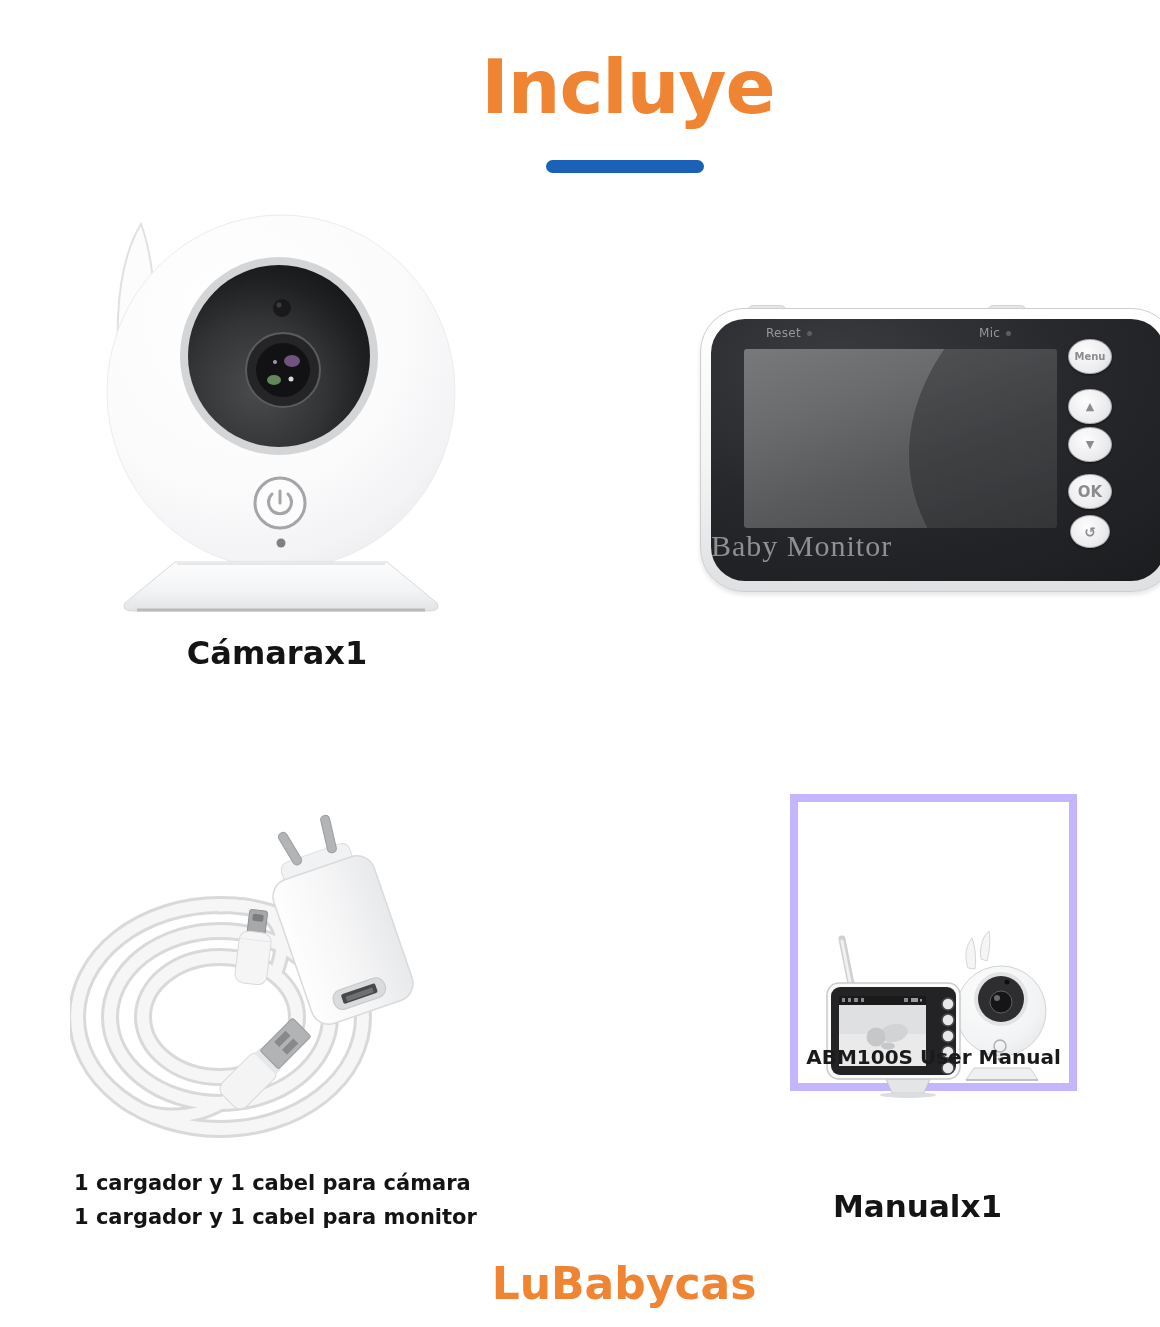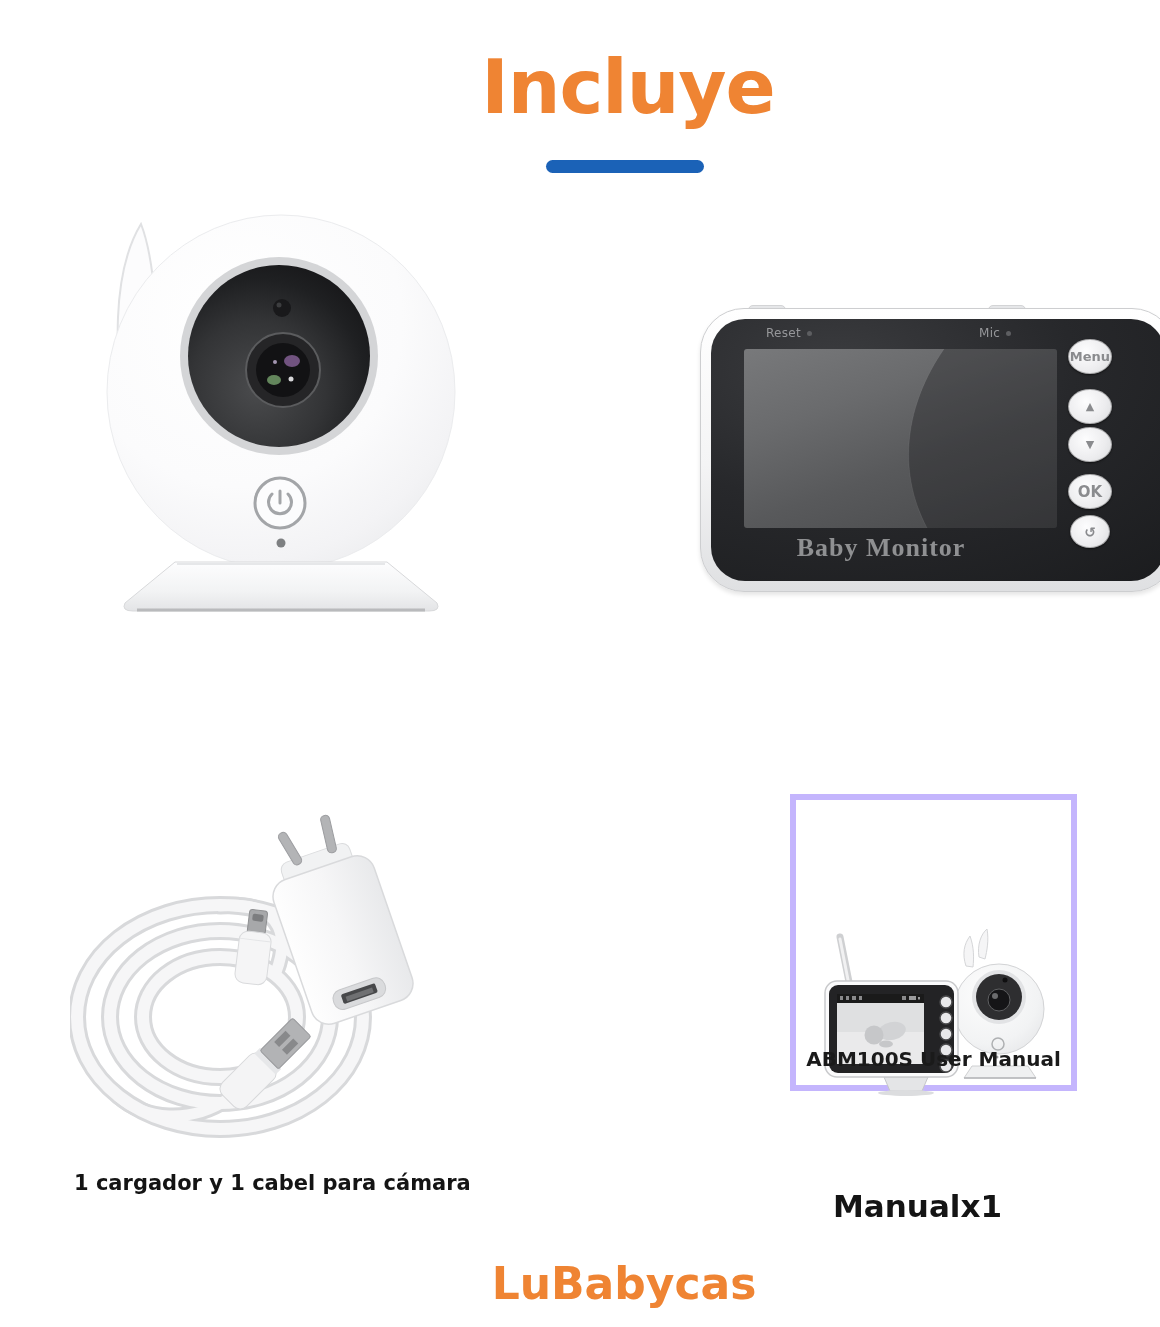--- a/index.html
+++ b/index.html
@@ -51,30 +51,30 @@
     background:linear-gradient(160deg,#78797b 0%,#6a6b6d 30%,#58595b 60%,#47484a 100%);overflow:hidden;}
   .m-screen svg{position:absolute;inset:0;width:100%;height:100%;}
   .m-label{position:absolute;font-size:12px;color:#96979a;letter-spacing:.3px;display:flex;align-items:center;gap:6px;}
   .m-label .hole{width:5px;height:5px;border-radius:50%;background:#5d5e61;}
   .m-reset{left:55px;top:7px}
   .m-mic{left:268px;top:7px}
   .m-btn{position:absolute;left:357px;width:42px;height:33px;border-radius:50%;
     background:radial-gradient(circle at 40% 35%, #fdfdfe 0%, #ececee 60%, #d9dadc 100%);
     border:1px solid rgba(0,0,0,0.28);box-shadow:0 1px 2px rgba(0,0,0,0.55);
     color:#8a8b8e;font-weight:700;display:flex;align-items:center;justify-content:center;}
-  .m-btn.b1{top:20px;font-size:13px}
+  .m-btn.b1{top:20px;font-size:10px}
   .m-btn.b2{top:70px;font-size:11px}
   .m-btn.b3{top:108px;font-size:11px}
   .m-btn.b4{top:155px;font-size:15px}
   .m-btn.b5{top:196px;font-size:14px;width:38px;height:31px;left:359px}
-  .m-brand{position:absolute;left:0;bottom:18px;width:340px;text-align:center;
-    font-family:"Liberation Serif",serif;font-size:26px;color:#8f9092;letter-spacing:1px;font-weight:bold;}
+  .m-brand{position:absolute;left:0;bottom:18px;width:340px;
+    font-family:"Liberation Serif",serif;font-size:30px;color:#8f9092;letter-spacing:1px;}
   
   .manual-box{position:absolute;left:790px;top:794px;width:287px;height:297px;box-sizing:border-box;
-    border:6px solid #c4b5fd;background:#ffffff;}
+    border:8px solid #c4b5fd;background:#ffffff;}
   .manual-box svg{position:absolute;left:0;top:4px;width:281px;height:310px;}
   .manual-title{position:absolute;bottom:14px;left:0;width:100%;text-align:center;
     font-size:20px;font-weight:700;color:#1a1a1a;}
 </style>
 </head>
 <body>
 
 <div class="page">
 
   <div class="title">Incluye</div>
@@ -125,20 +125,21 @@
         <path d="M42,398 L330,398" stroke="#b9babc" stroke-width="3"></path>
       </g>
       <g>
         <circle cx="185" cy="291" r="25" fill="#fcfcfd" stroke="#a3a5a8" stroke-width="3"></circle>
         <path d="M185,279 L185,291" stroke="#a3a5a8" stroke-width="3" stroke-linecap="round"></path>
         <path d="M177,282 A11.5,11.5 0 1 0 193,282" stroke="#a3a5a8" stroke-width="3" fill="none" stroke-linecap="round"></path>
       </g>
       <circle cx="186" cy="331" r="4.5" fill="#7e8082"></circle>
     </svg>
   </div>
+  <div class="caption cap-camera">Cámarax1</div>
 
   <div class="monitor">
     <div class="m-tab t1"></div>
     <div class="m-tab t2"></div>
     <div class="m-frame"></div>
     <div class="m-face">
       <div class="m-screen">
         <svg viewBox="0 0 313 179" preserveAspectRatio="none">
           <path d="M200,0 C162,55 152,120 183,179 L313,179 L313,0 Z" fill="rgba(10,11,13,0.30)"></path>
           <path d="M200,0 C162,55 152,120 183,179" stroke="rgba(255,255,255,0.07)" fill="none"></path>
@@ -207,20 +208,21 @@
         <rect x="-52" y="-17" width="56" height="34" rx="9" fill="#f4f4f5" stroke="#d7d8da"></rect>
         <rect x="0" y="-15" width="8" height="30" fill="#e6e7e9"></rect>
         <rect x="6" y="-13" width="46" height="26" rx="2" fill="#b2b3b5" stroke="#96979a"></rect>
         <rect x="22" y="-9" width="16" height="7" fill="#88898b"></rect>
         <rect x="22" y="2" width="16" height="7" fill="#88898b"></rect>
       </g>
     </svg>
   </div>
   <div class="caption cap-charger">
     <div>1 cargador y 1 cabel para cámara</div>
+    <div>1 cargador y 1 cabel para monitor</div>
   </div>
 
   <div class="manual-box">
     <svg viewBox="0 0 281 310">
       <defs>
         <radialGradient id="miniCam" cx="38%" cy="32%" r="80%">
           <stop offset="0" stop-color="#fdfdfd"></stop>
             <stop offset="0.7" stop-color="#f2f3f4"></stop>
           <stop offset="1" stop-color="#e6e7e9"></stop>
         </radialGradient>

